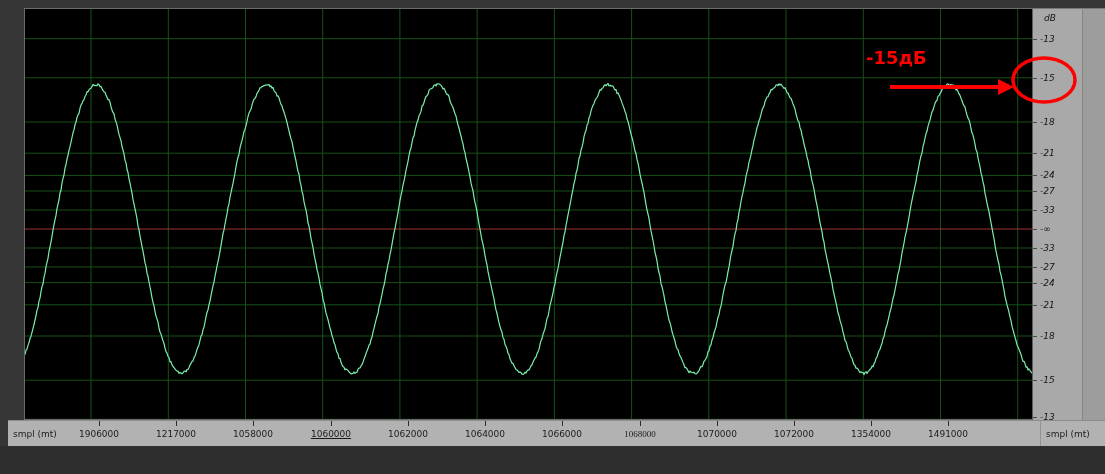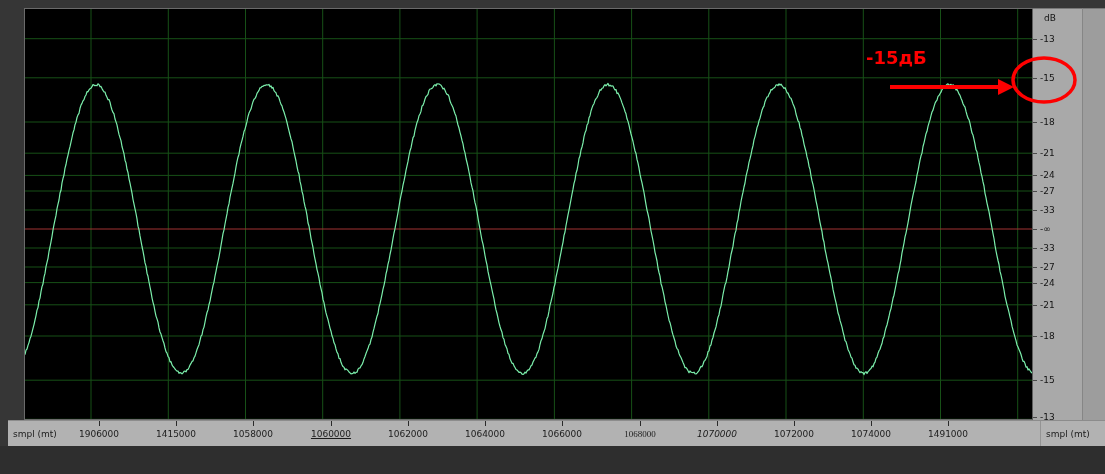--- a/index.html
+++ b/index.html
@@ -8,21 +8,21 @@
   #app { position:relative; width:1105px; height:474px; background:#363636; overflow:hidden; }
 
   .plot {
     position:absolute; left:24px; top:8px; width:1008px; height:412px;
     background:#000; border:1px solid #6b6b6b; border-right:none;
   }
   .plot svg { display:block; width:100%; height:100%; }
 
   .db-scale {
     position:absolute; left:1032px; top:8px; width:50px; height:412px;
-    background:#a9a9a9; border-left:1px solid #5f5f5f; border-top:1px solid #787878;
+    background:#a9a9a9; border-left:1px solid #5f5f5f; border-top:1px solid #787878;font-style:italic;
   }
   .db-header { position:absolute; top:4px; left:11px; font-size:9px; color:#141414; }
   .db-tick {
     position:absolute; left:7px; font-size:9px; color:#141414;
     transform:translateY(-50%); white-space:nowrap;
   }
   .db-tickmark { position:absolute; left:0; width:4px; height:1px; background:#4a4a4a; }
 
   .gutter {
     position:absolute; left:1082px; top:8px; width:23px; height:412px;
@@ -126,39 +126,39 @@
 
   <div class="gutter"></div>
 
   <div class="ruler">
     <div class="ruler-divider"></div>
     <span class="ruler-unit left">smpl (mt)</span>
     <span class="ruler-unit right">smpl (mt)</span>
   <div class="ruler-tick" style="left: 91px;"></div>
       <div class="ruler-label" style="left: 91px;">1906000</div>
       <div class="ruler-tick" style="left: 168px;"></div>
-      <div class="ruler-label" style="left: 168px;">1415000</div>
+      <div class="ruler-label" style="left: 168px;">1217000</div>
       <div class="ruler-tick" style="left: 245px;"></div>
       <div class="ruler-label" style="left: 245px; text-align: center;">1058000</div>
       <div class="ruler-tick" style="left: 323px;"></div>
       <div class="ruler-label" style="left: 323px; text-decoration: underline;">1060000</div>
       <div class="ruler-tick" style="left: 400px;"></div>
       <div class="ruler-label" style="left: 400px;">1062000</div>
       <div class="ruler-tick" style="left: 477px;"></div>
       <div class="ruler-label" style="left: 477px;">1064000</div>
       <div class="ruler-tick" style="left: 554px;"></div>
       <div class="ruler-label" style="left: 554px;">1066000</div>
       <div class="ruler-tick" style="left: 632px;"></div>
       <div class="ruler-label" style="left: 632px; font-family: Liberation Serif, serif;">1068000</div>
       <div class="ruler-tick" style="left: 709px;"></div>
-      <div class="ruler-label" style="left: 709px; font-style: italic;">1070000</div>
+      <div class="ruler-label" style="left: 709px;">1070000</div>
       <div class="ruler-tick" style="left: 786px;"></div>
       <div class="ruler-label" style="left: 786px;">1072000</div>
       <div class="ruler-tick" style="left: 863px;"></div>
-      <div class="ruler-label" style="left: 863px;">1074000</div>
+      <div class="ruler-label" style="left: 863px;">1354000</div>
       <div class="ruler-tick" style="left: 940px;"></div>
       <div class="ruler-label" style="left: 940px;">1491000</div>
     </div>
 
   <div class="footer"></div>
 
   <svg class="overlay" viewBox="0 0 1105 474">
     <text class="ann-text ann-fill" x="866" y="64" fill="#fe0000">-15дБ</text>
     <line class="ann-stroke" x1="890" y1="87" x2="1000" y2="87" stroke-width="4" stroke="#fe0000"></line>
     <polygon class="ann-fill" points="1014,87 998,79 998,95" fill="#fe0000"></polygon>

